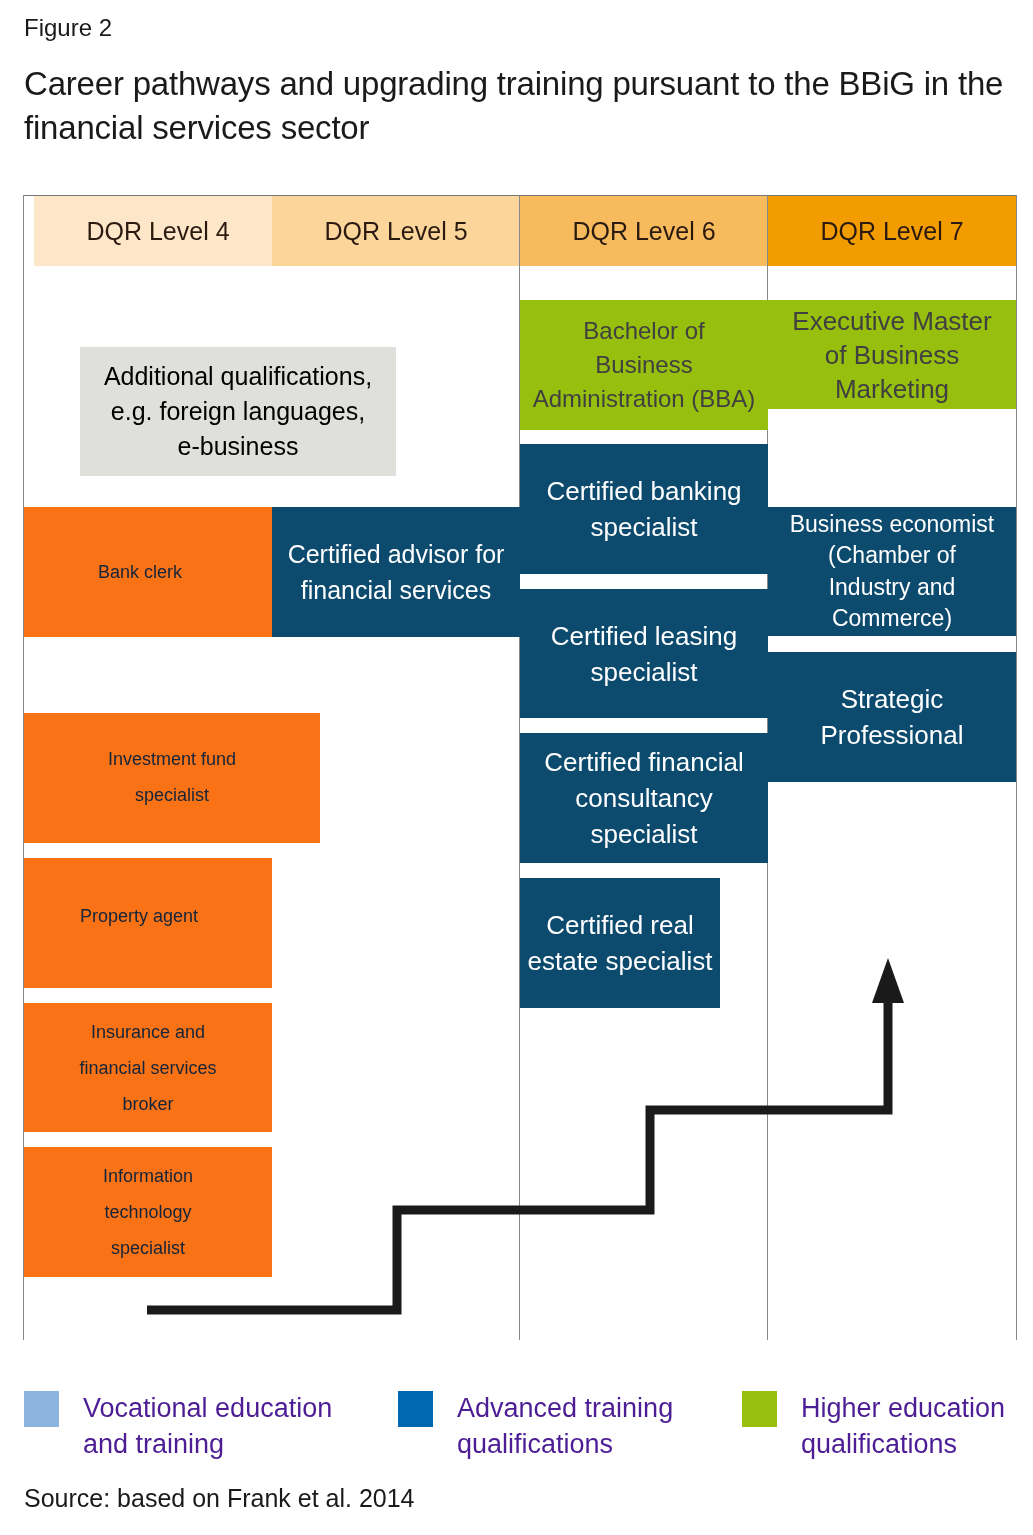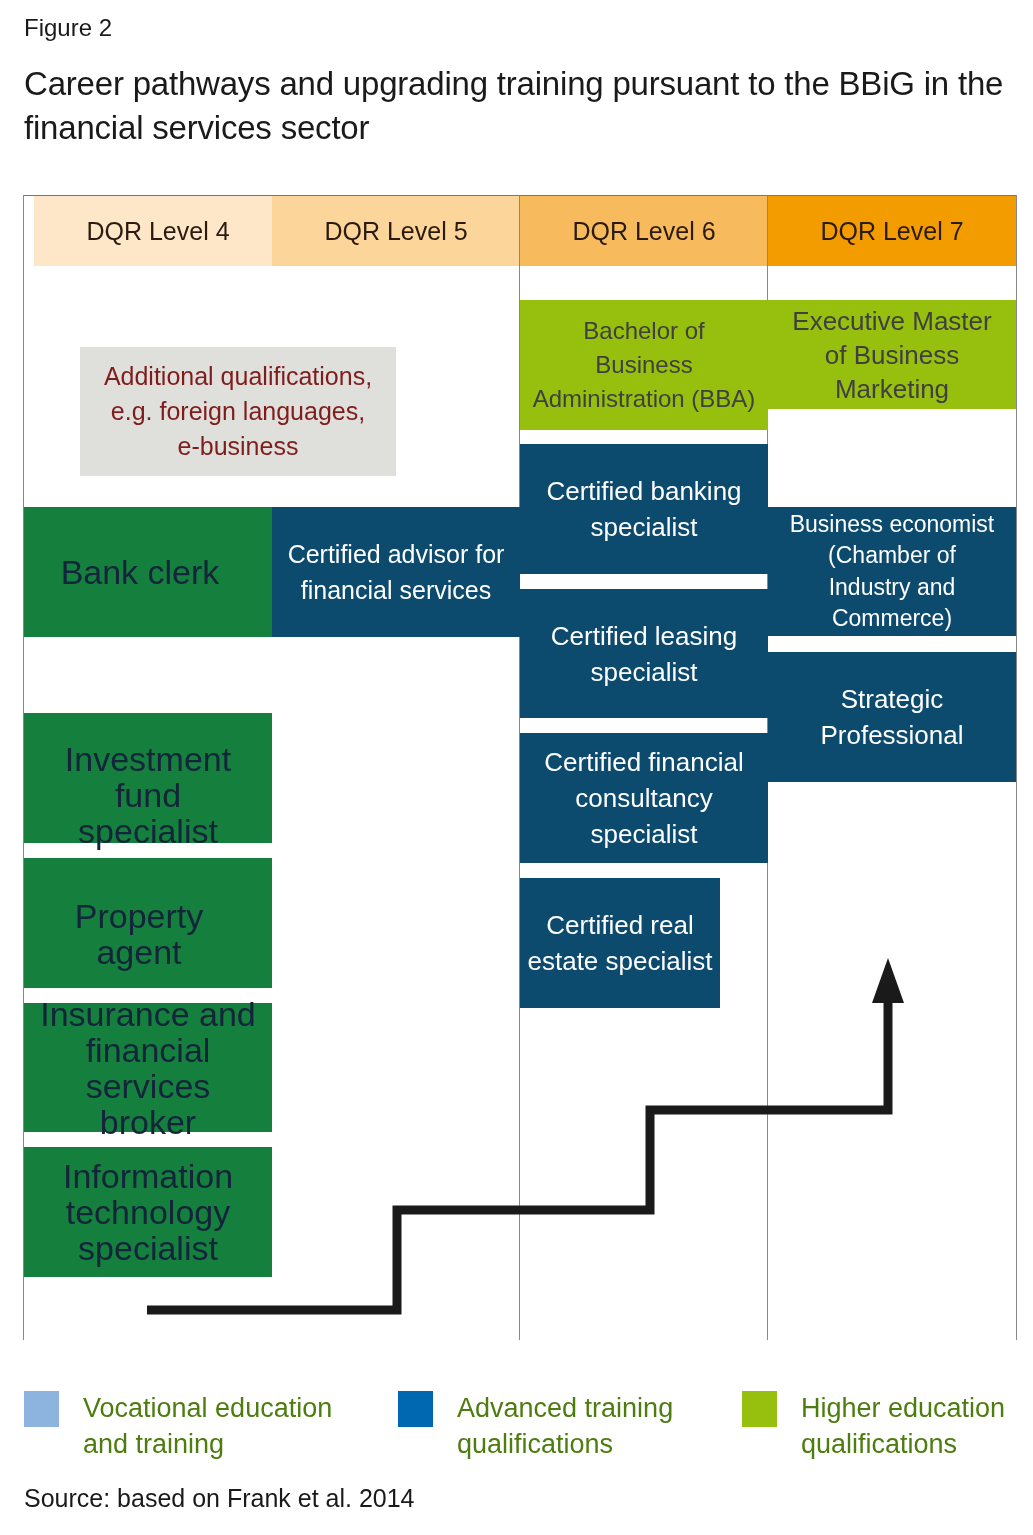--- a/index.html
+++ b/index.html
@@ -7,26 +7,26 @@
            font-family: "DejaVu Sans", sans-serif; color: #1a1a1a; }
     .abs { position: absolute; }
     .fig-label { left: 24px; top: 14px; font-size: 24px; font-family: "Liberation Sans", sans-serif; }
     .title { left: 24px; top: 62px; width: 1010px; font-size: 33px; line-height: 44px; font-family: "Liberation Sans", sans-serif; letter-spacing: -0.2px; }
     .frame-top { left: 23px; top: 195px; width: 994px; height: 1px; background: #777; }
     .vline { width: 1px; background: #888; top: 195px; height: 1145px; }
     .hdr { top: 196px; height: 70px; display: flex; align-items: center; justify-content: center;
            font-size: 25px; font-family: "Liberation Sans", sans-serif; color: #2a1a10; }
     .box { display: flex; align-items: center; justify-content: center; text-align: center;
            font-family: "Liberation Sans", sans-serif; box-sizing: border-box; padding: 0 4px; white-space: pre-line; }
-    .voc { background: #15803d; color: #14243a; font-size: 34px; line-height: 36px; }
+    .voc { background: #f97316; color: #14243a; font-size: 18px; line-height: 36px; }
     .adv { background: #0c4a6e; color: #ffffff; font-size: 26px; line-height: 36px; }
     .hi  { background: #97bf0d; color: #404040; font-size: 26px; line-height: 34px; }
-    .add { background: #dfdfdc; color: #7f1d1d; font-size: 25px; line-height: 35px; }
+    .add { background: #dfdfdc; color: #000000; font-size: 25px; line-height: 35px; }
     .legend-swatch { width: 35px; height: 36px; top: 1391px; }
-    .legend-text { top: 1390px; font-size: 27px; line-height: 36px; font-family: "Liberation Sans", sans-serif; white-space: pre-line; color: #4d7c0f; }
+    .legend-text { top: 1390px; font-size: 27px; line-height: 36px; font-family: "Liberation Sans", sans-serif; white-space: pre-line; color: #4c1d95; }
     .source { left: 24px; top: 1484px; font-size: 25px; font-family: "Liberation Sans", sans-serif; }
     svg.path { position: absolute; left: 0; top: 0; width: 1033px; height: 1535px; pointer-events: none; }
   </style>
 </head>
 <body>
 
 <div class="abs fig-label">Figure 2</div>
 <div class="abs title">Career pathways and upgrading training pursuant to the BBiG in the financial services sector</div>
 
 <div class="abs hdr" style="left:24px;width:248px;background:#fde7c8;margin-left:10px;">DQR Level 4</div>
@@ -38,21 +38,21 @@
 <div class="abs vline" style="left:23px;"></div>
 <div class="abs vline" style="left:519px;"></div>
 <div class="abs vline" style="left:767px;"></div>
 <div class="abs vline" style="left:1016px;"></div>
 
 <div class="abs box add" style="left:80px;top:347px;width:316px;height:129px;">Additional qualifications,
 e.g. foreign languages,
 e-business</div>
 
 <div class="abs box voc" style="left:24px;top:507px;width:248px;height:130px;padding-right:20px;">Bank clerk</div>
-<div class="abs box voc" style="left:24px;top:713px;width:248px;height:130px;align-items:flex-start;padding-top:28px;">Investment fund
+<div class="abs box voc" style="left:24px;top:713px;width:296px;height:130px;align-items:flex-start;padding-top:28px;">Investment fund
 specialist</div>
 <div class="abs box voc" style="left:24px;top:858px;width:248px;height:130px;align-items:flex-start;padding-top:40px;padding-right:22px;">Property agent</div>
 <div class="abs box voc" style="left:24px;top:1003px;width:248px;height:129px;">Insurance and
 financial services
 broker</div>
 <div class="abs box voc" style="left:24px;top:1147px;width:248px;height:130px;">Information
 technology
 specialist</div>
 
 <div class="abs box adv" style="left:272px;top:507px;width:248px;height:130px;font-size:25px;">Certified advisor for

